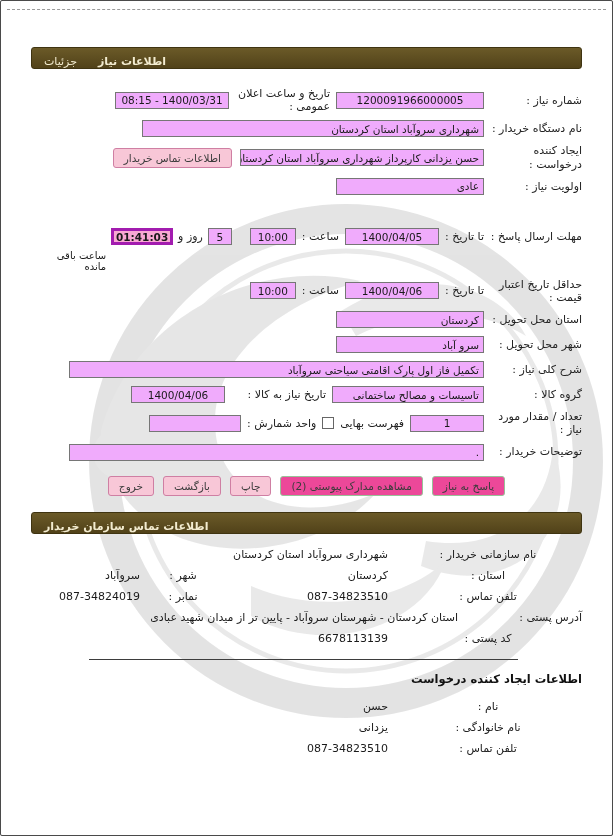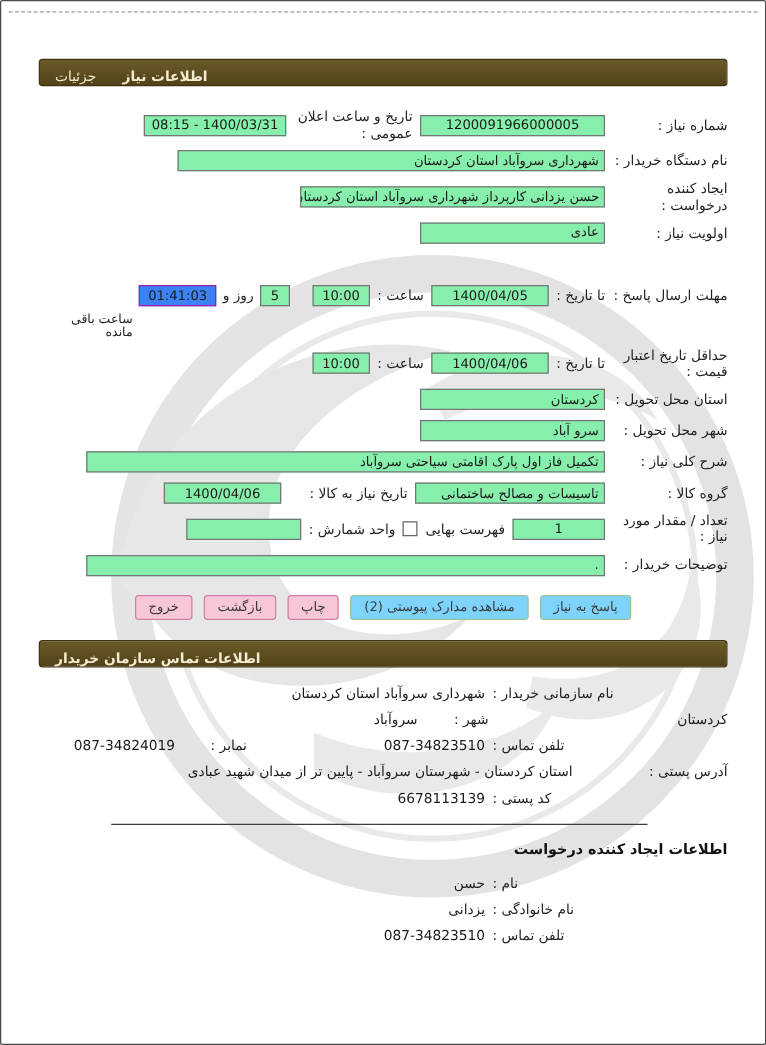--- a/index.html
+++ b/index.html
@@ -22,58 +22,58 @@
   .tab { cursor:pointer; white-space:nowrap; }
   .tab.active { font-weight:bold; }
 
   .rows { margin-top:18px; direction:rtl; }
   .row { display:flex; direction:rtl; align-items:center; gap:6px; margin-bottom:6px; min-height:19px; font-size:11px; }
   .lbl { width:92px; flex-shrink:0; text-align:right; line-height:1.2; color:#222; }
   .lbl-mid { width:95px; flex-shrink:0; text-align:right; line-height:1.2; color:#222; }
   .lbl-sm { flex-shrink:0; color:#222; }
 
   .box {
-    border:1px solid #767676; background:#86efac; height:17px;
+    border:1px solid #767676; background:#f0abfc; height:17px;
     display:flex; align-items:center; padding:0 4px; font-size:10.5px;
     overflow:hidden; white-space:nowrap; flex-shrink:0;
   }
   .box-s   { width:148px; }
   .box-ann { width:114px; }
   .box-org { width:342px; }
   .box-cr  { width:244px; }
   .box-dt  { width:94px; }
   .box-tm  { width:46px; }
   .box-qty { width:74px; }
   .box-unit{ width:92px; }
   .box-grp { width:152px; }
   .box-wide{ flex:1; margin-left:38px; }
   .ltr { direction:ltr; justify-content:center; }
-  .hl  { background:#3b82f6; border:1px solid #a21caf; }
+  .hl  { background:#f9a8d4; border:3px solid #a21caf;font-weight:bold; }
 
   .remaining { display:flex; direction:rtl; align-items:center; gap:5px; margin-right:12px; }
   .rem-txt { width:56px; font-size:10px; line-height:1.1; text-align:right;margin-top:48px; }
   .box-days { width:24px; justify-content:center; }
   .box-rem  { width:62px; }
 
   .sec-heading { direction:rtl; text-align:right; font-weight:bold; font-size:11.5px; margin:10px 0 9px 0; color:#111; }
 
   .btn {
     height:20px; border-radius:3px; font-size:10.5px; white-space:nowrap;
     padding:1px 10px; cursor:pointer; font-family:"DejaVu Sans", sans-serif; color:#3c3c3c;
   }
   .btn-pink { background:#f8c7d7; border:1px solid #cf7fa3; }
-  .btn-mint { background:#7dd3fc; border:1px solid #98c298; }
+  .btn-mint { background:#ec4899; border:1px solid #98c298; }
   .btn-contact { margin-right:2px; }
   .actions { display:flex; direction:rtl; justify-content:center; gap:9px; margin:14px 0 16px 0; }
 
   .checkbox { width:12px; height:12px; border:1px solid #666; background:#fff; flex-shrink:0; cursor:pointer; }
 
   .c-rows { margin-top:14px; direction:rtl; }
   .c-row { display:flex; direction:rtl; align-items:flex-start; gap:6px; margin-bottom:8px; font-size:11px; }
-  .c-label  { width:188px; flex-shrink:0; text-align:left; color:#222; }
+  .c-label  { width:188px; flex-shrink:0; text-align:center; color:#222; }
   .c-label-addr { width:118px; flex-shrink:0; text-align:right; color:#222; }
   .c-value  { width:162px; flex-shrink:0; text-align:right; overflow:hidden; white-space:nowrap; }
   .c-label2 { width:74px; flex-shrink:0; text-align:center; color:#222; }
   .c-value2 { flex:1; text-align:right; overflow:hidden; white-space:nowrap; }
   .c-ltr { direction:ltr; unicode-bidi:embed; text-align:right; }
 
   .divider { border:none; border-top:1px solid #3d3d3d; margin:14px 64px 12px 58px; }
 </style>
 </head>
 <body>
@@ -113,20 +113,21 @@
       </div>
 
       <div class="row">
         <span class="lbl">نام دستگاه خریدار :</span>
         <div class="box box-org">شهرداری سروآباد استان کردستان</div>
       </div>
 
       <div class="row">
         <span class="lbl">ایجاد کننده درخواست :</span>
         <div class="box box-cr">حسن یزدانی کارپرداز شهرداری سروآباد استان کردستان</div>
+        <button class="btn btn-pink btn-contact">اطلاعات تماس خریدار</button>
       </div>
 
       <div class="row">
         <span class="lbl">اولویت نیاز :</span>
         <div class="box box-s">عادی</div>
       </div>
 
       <div class="row">
         <span class="lbl">مهلت ارسال پاسخ :</span>
         <span class="lbl-sm">تا تاریخ :</span>
@@ -202,20 +203,21 @@
     </div>
 
     <div class="c-rows">
 
       <div class="c-row">
         <span class="c-label">نام سازمانی خریدار :</span>
         <span class="c-value2">شهرداری سروآباد استان کردستان</span>
       </div>
 
       <div class="c-row">
+        <span class="c-label">استان :</span>
         <span class="c-value">کردستان</span>
         <span class="c-label2">شهر :</span>
         <span class="c-value2">سروآباد</span>
       </div>
 
       <div class="c-row">
         <span class="c-label">تلفن تماس :</span>
         <span class="c-value c-ltr">087-34823510</span>
         <span class="c-label2">نمابر :</span>
         <span class="c-value2 c-ltr">087-34824019</span>

